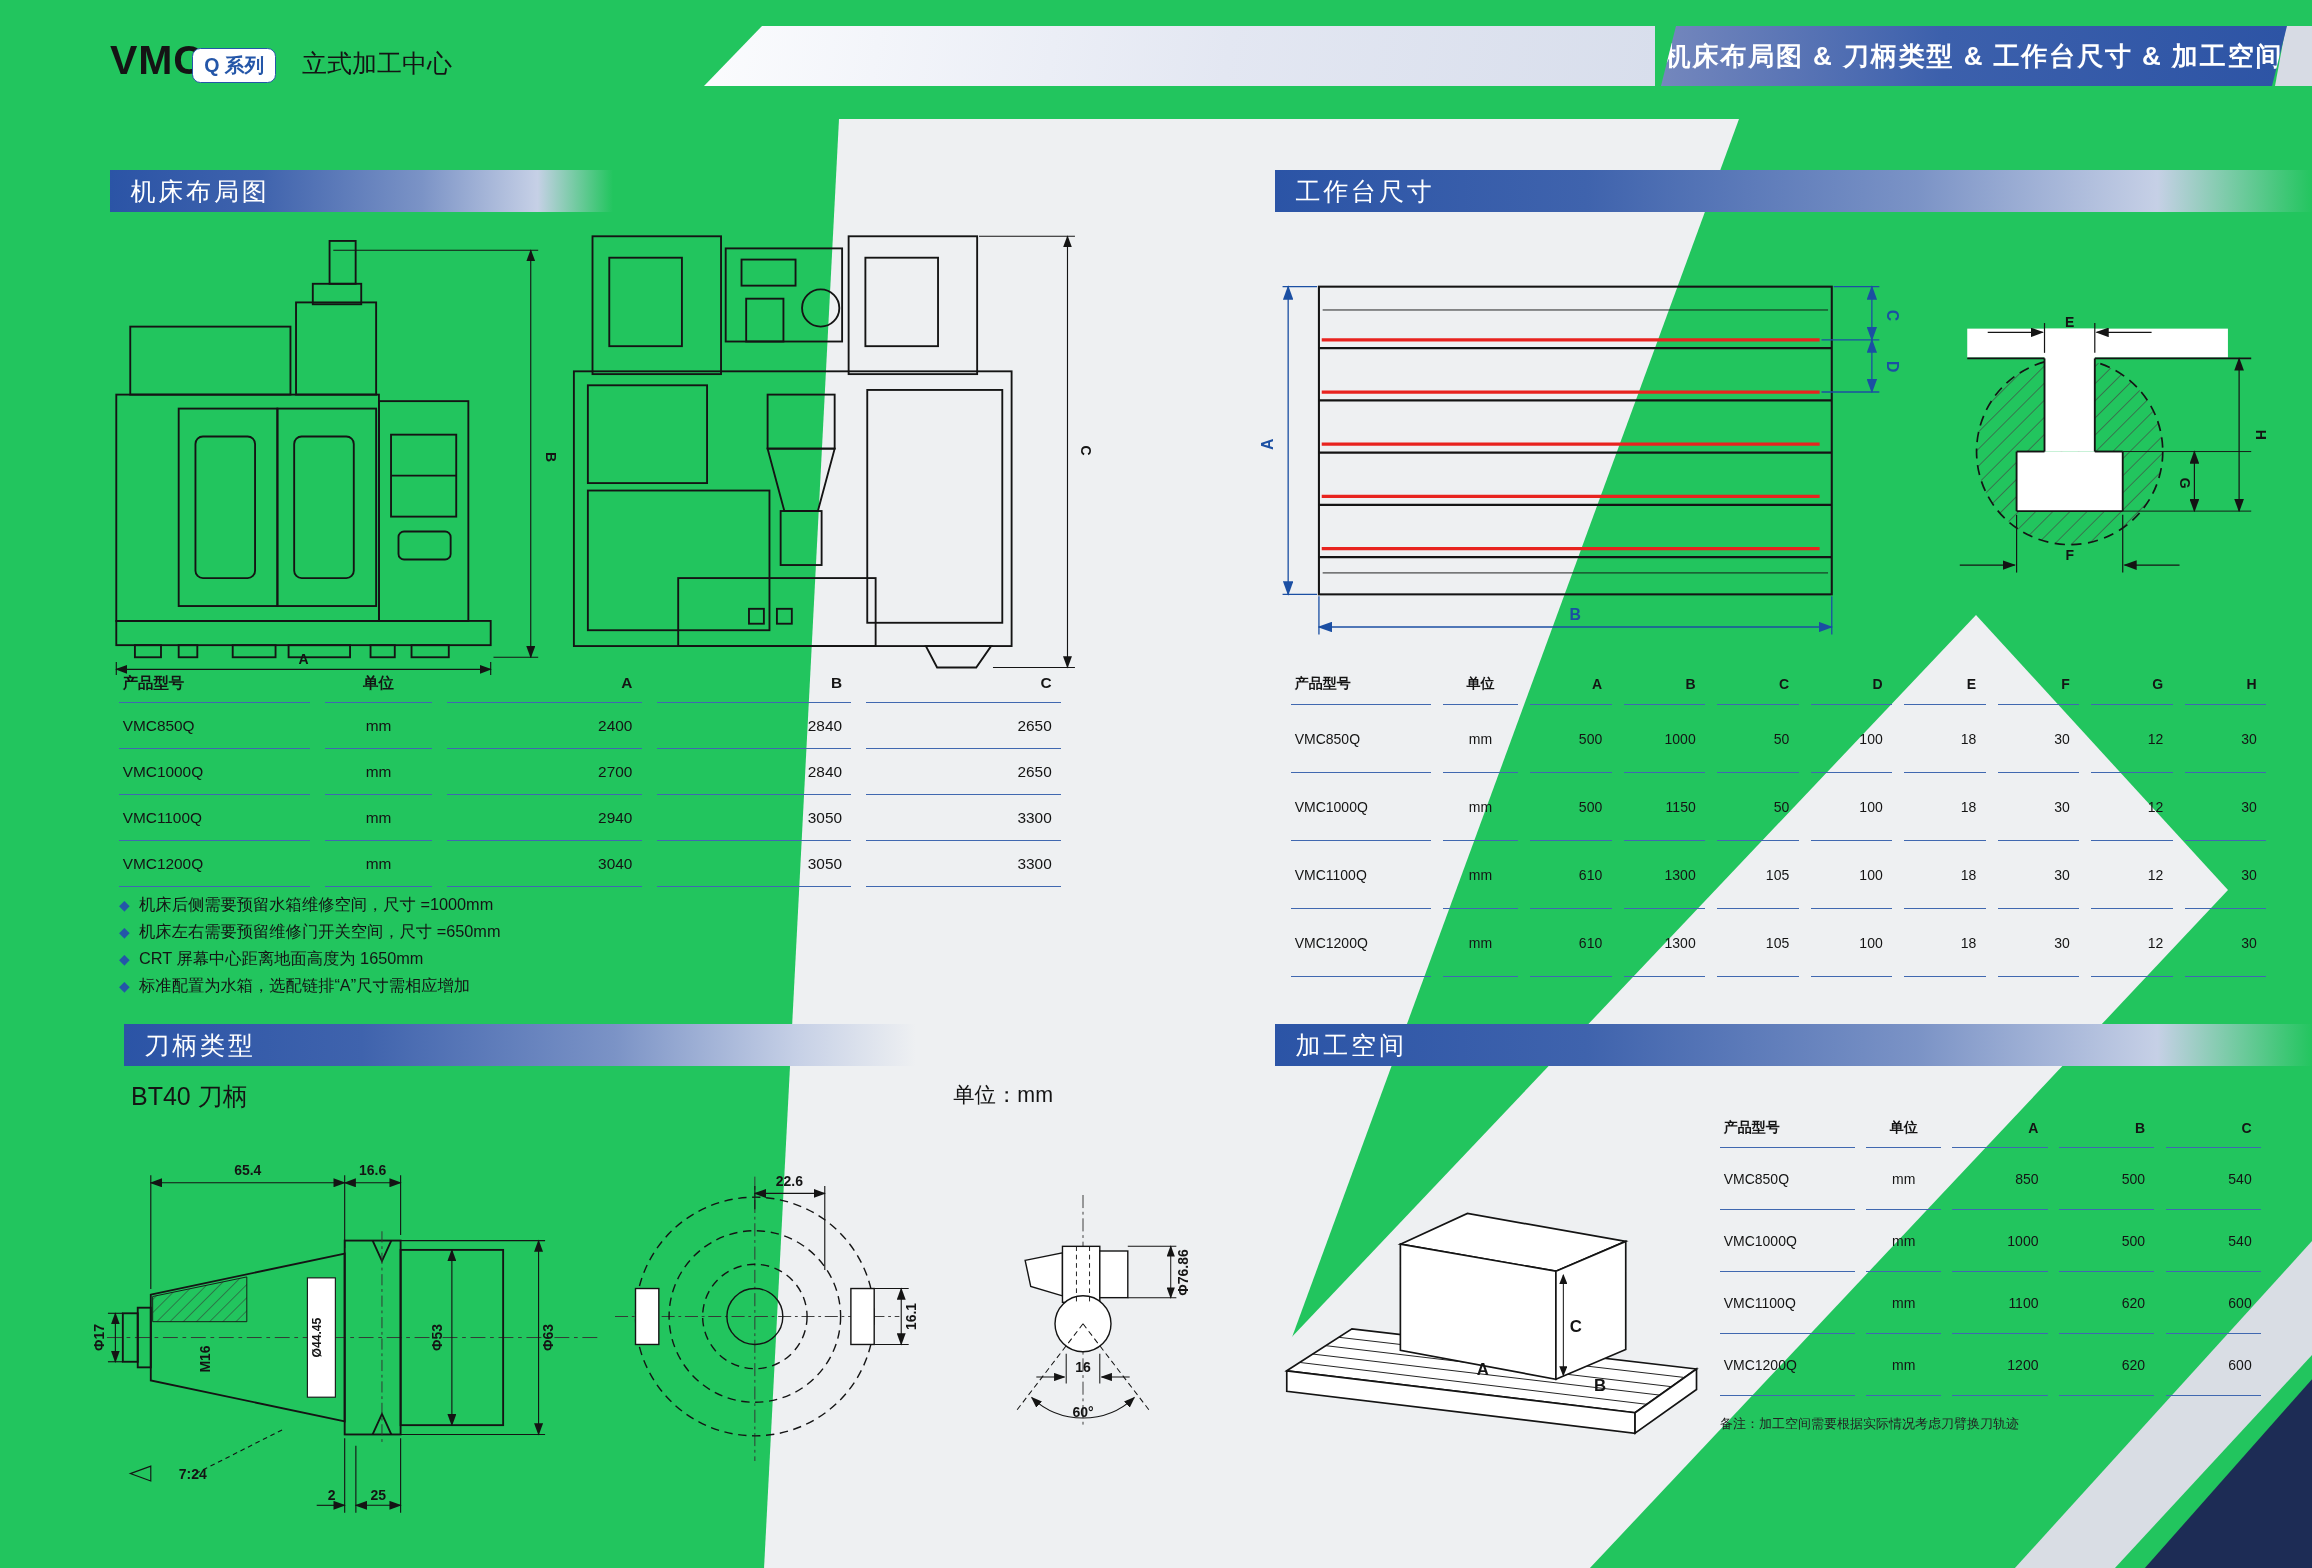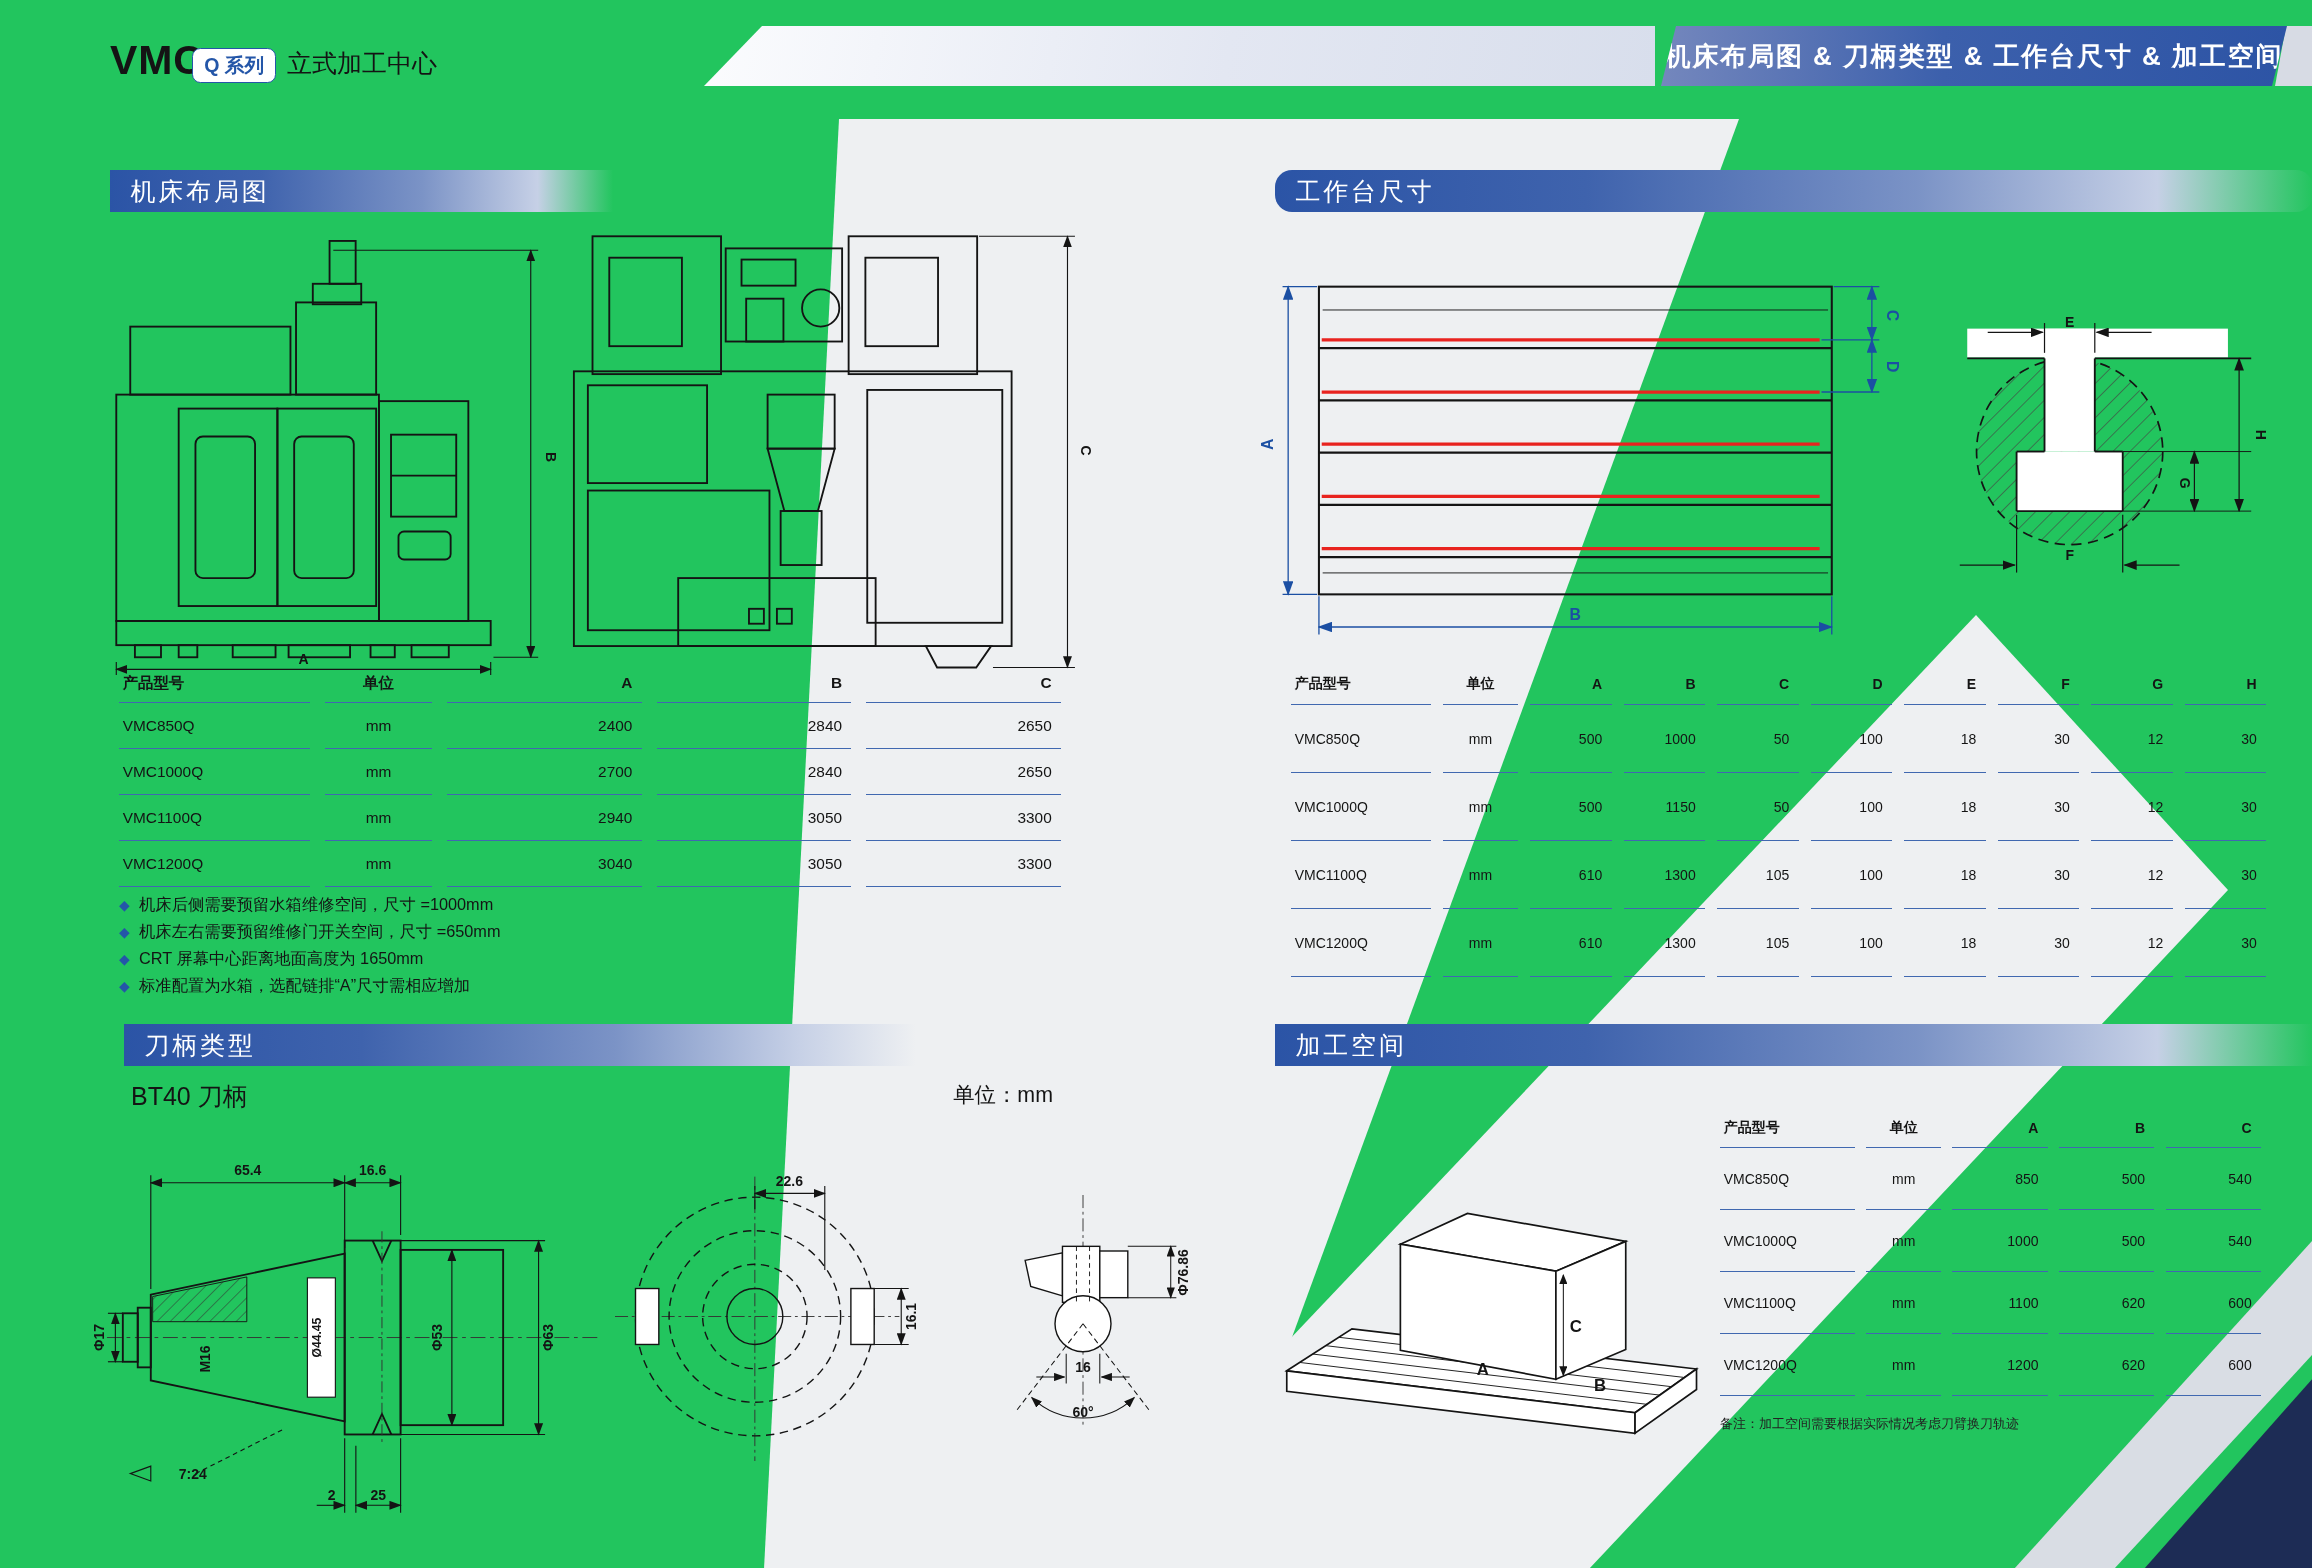--- a/index.html
+++ b/index.html
@@ -13,32 +13,32 @@
   .corner-gray{background:#d9dde4;clip-path:polygon(2014px 1569px,2313px 1240px,2313px 1354px,2114px 1569px);}
   .corner-navy{background:#1d2c55;clip-path:polygon(2144px 1569px,2313px 1378px,2313px 1569px);}
   .hdr-sliver{background:#d7dbe4;clip-path:polygon(2286px 26px,2313px 26px,2313px 86px,2275px 86px);}
   
   .hdr-strip{left:704px;top:26px;width:951px;height:60px;z-index:1;
      background:linear-gradient(100deg,#fbfcfe 0%,#e3e7f2 55%,#d8deec 100%);
      clip-path:polygon(58px 0,100% 0,100% 100%,0 100%);}
   .brand{left:110px;top:37px;font-size:41px;font-weight:900;letter-spacing:0.9px;}
   .badge{left:192px;top:48px;border:1.9px solid #2456a8;border-radius:8.4px;color:#2456a8;
          font-size:19.6px;font-weight:700;padding:2.8px 11.2px;background:#fff;}
-  .subtitle{left:287px;top:47px;font-size:25px;}
+  .subtitle{left:302px;top:47px;font-size:25px;}
   .banner{left:1650px;top:26px;width:626px;height:60px;
      background:linear-gradient(90deg,#7487bd 0%,#3c60ac 45%,#2d54a5 100%);
      clip-path:polygon(15px 0,100% 0,calc(100% - 15px) 100%,0 100%);
      display:flex;align-items:center;justify-content:center;
      color:#fff;font-size:26px;font-weight:700;letter-spacing:1.9px;margin-left:11px;}
   
   .secbar{height:42px;line-height:42px;color:#fff;font-size:25px;letter-spacing:2.8px;
      padding-left:20.5px;box-sizing:border-box;font-weight:500;
      background:linear-gradient(90deg,#2b54a6 0%,#3f63ad 30%,#7b93c6 62%,#c6d0e6 85%,rgba(238,240,245,0) 100%);}
   .bar1{left:110px;top:170px;width:503px;}
-  .bar2{left:1275px;top:170px;width:1038px;border-radius:17px;}
+  .bar2{left:1275px;top:170px;width:1038px;}
   .bar3{left:124px;top:1024px;width:792px;}
   .bar4{left:1275px;top:1024px;width:1038px;}
   
   .tbl{display:grid;}
   .tbl .cell{border-bottom:1.9px solid #4068b0;display:flex;align-items:center;box-sizing:border-box;}
   .tbl .head{font-weight:700;}
   .c-model{justify-content:flex-start;padding-left:3.7px;}
   .c-unit{justify-content:center;}
   .c-num{justify-content:flex-end;padding-right:9.3px;}
   .tbl-layout{left:119px;top:664px;width:942px;column-gap:15px;font-size:15.4px;

